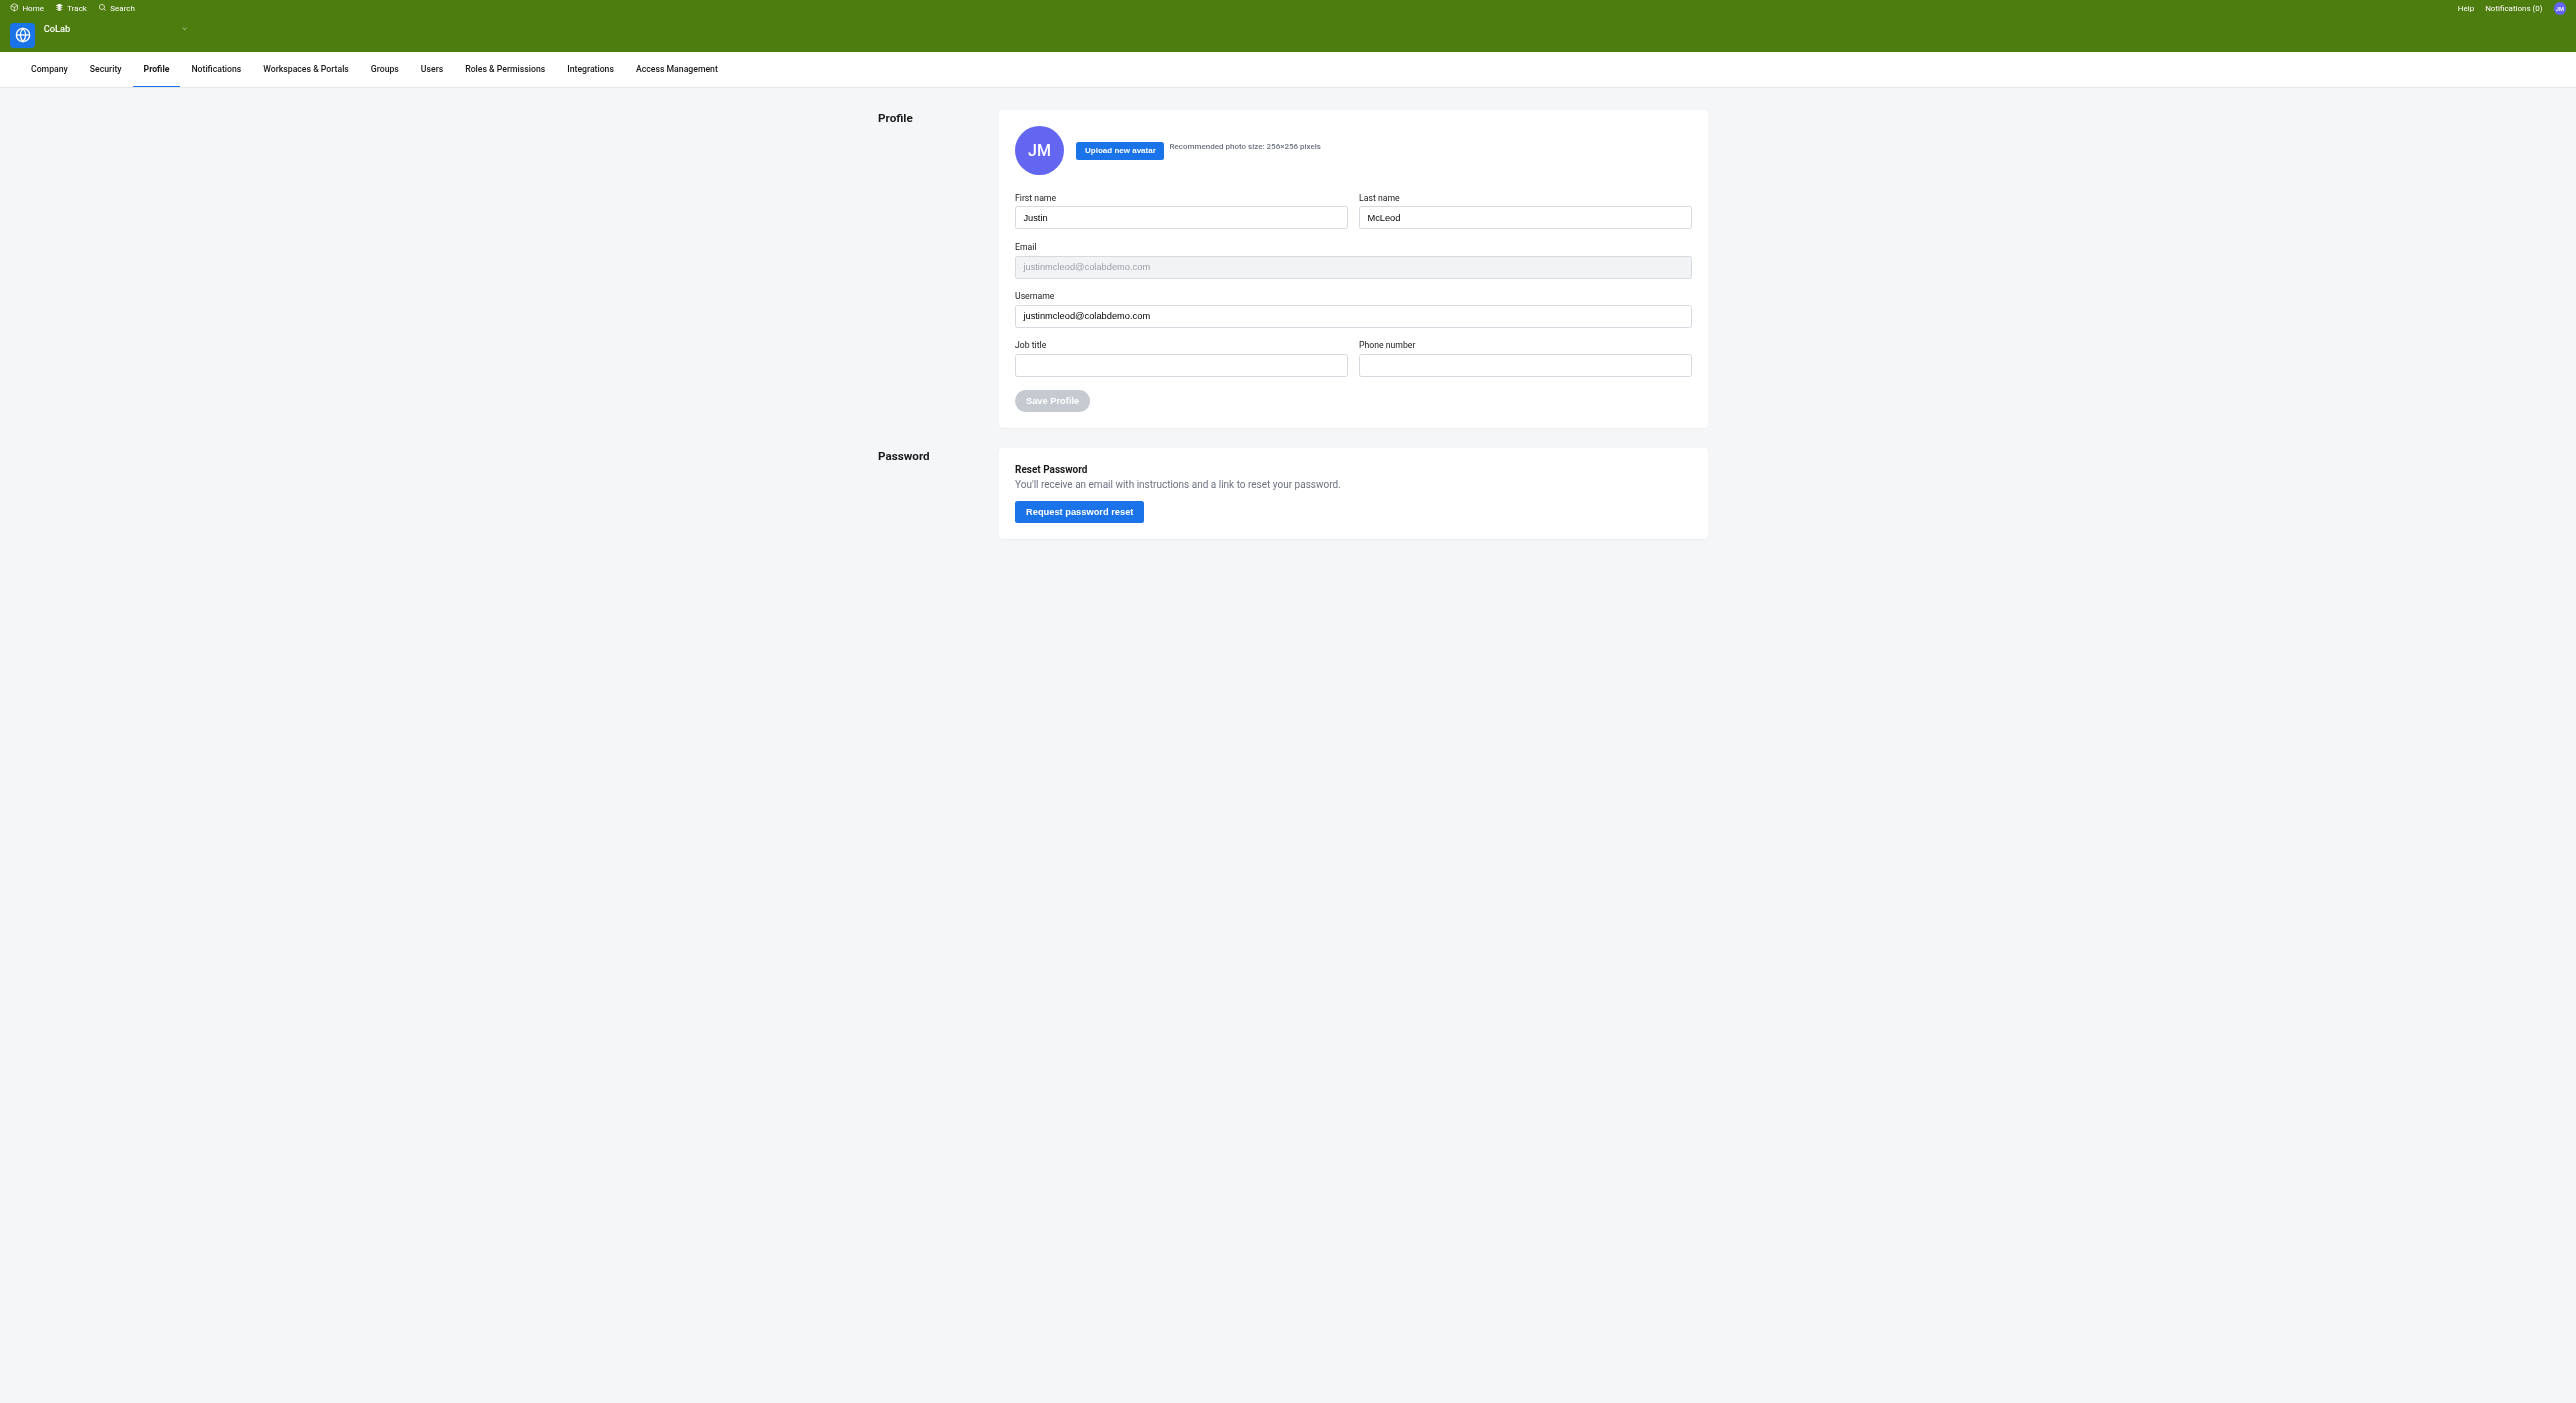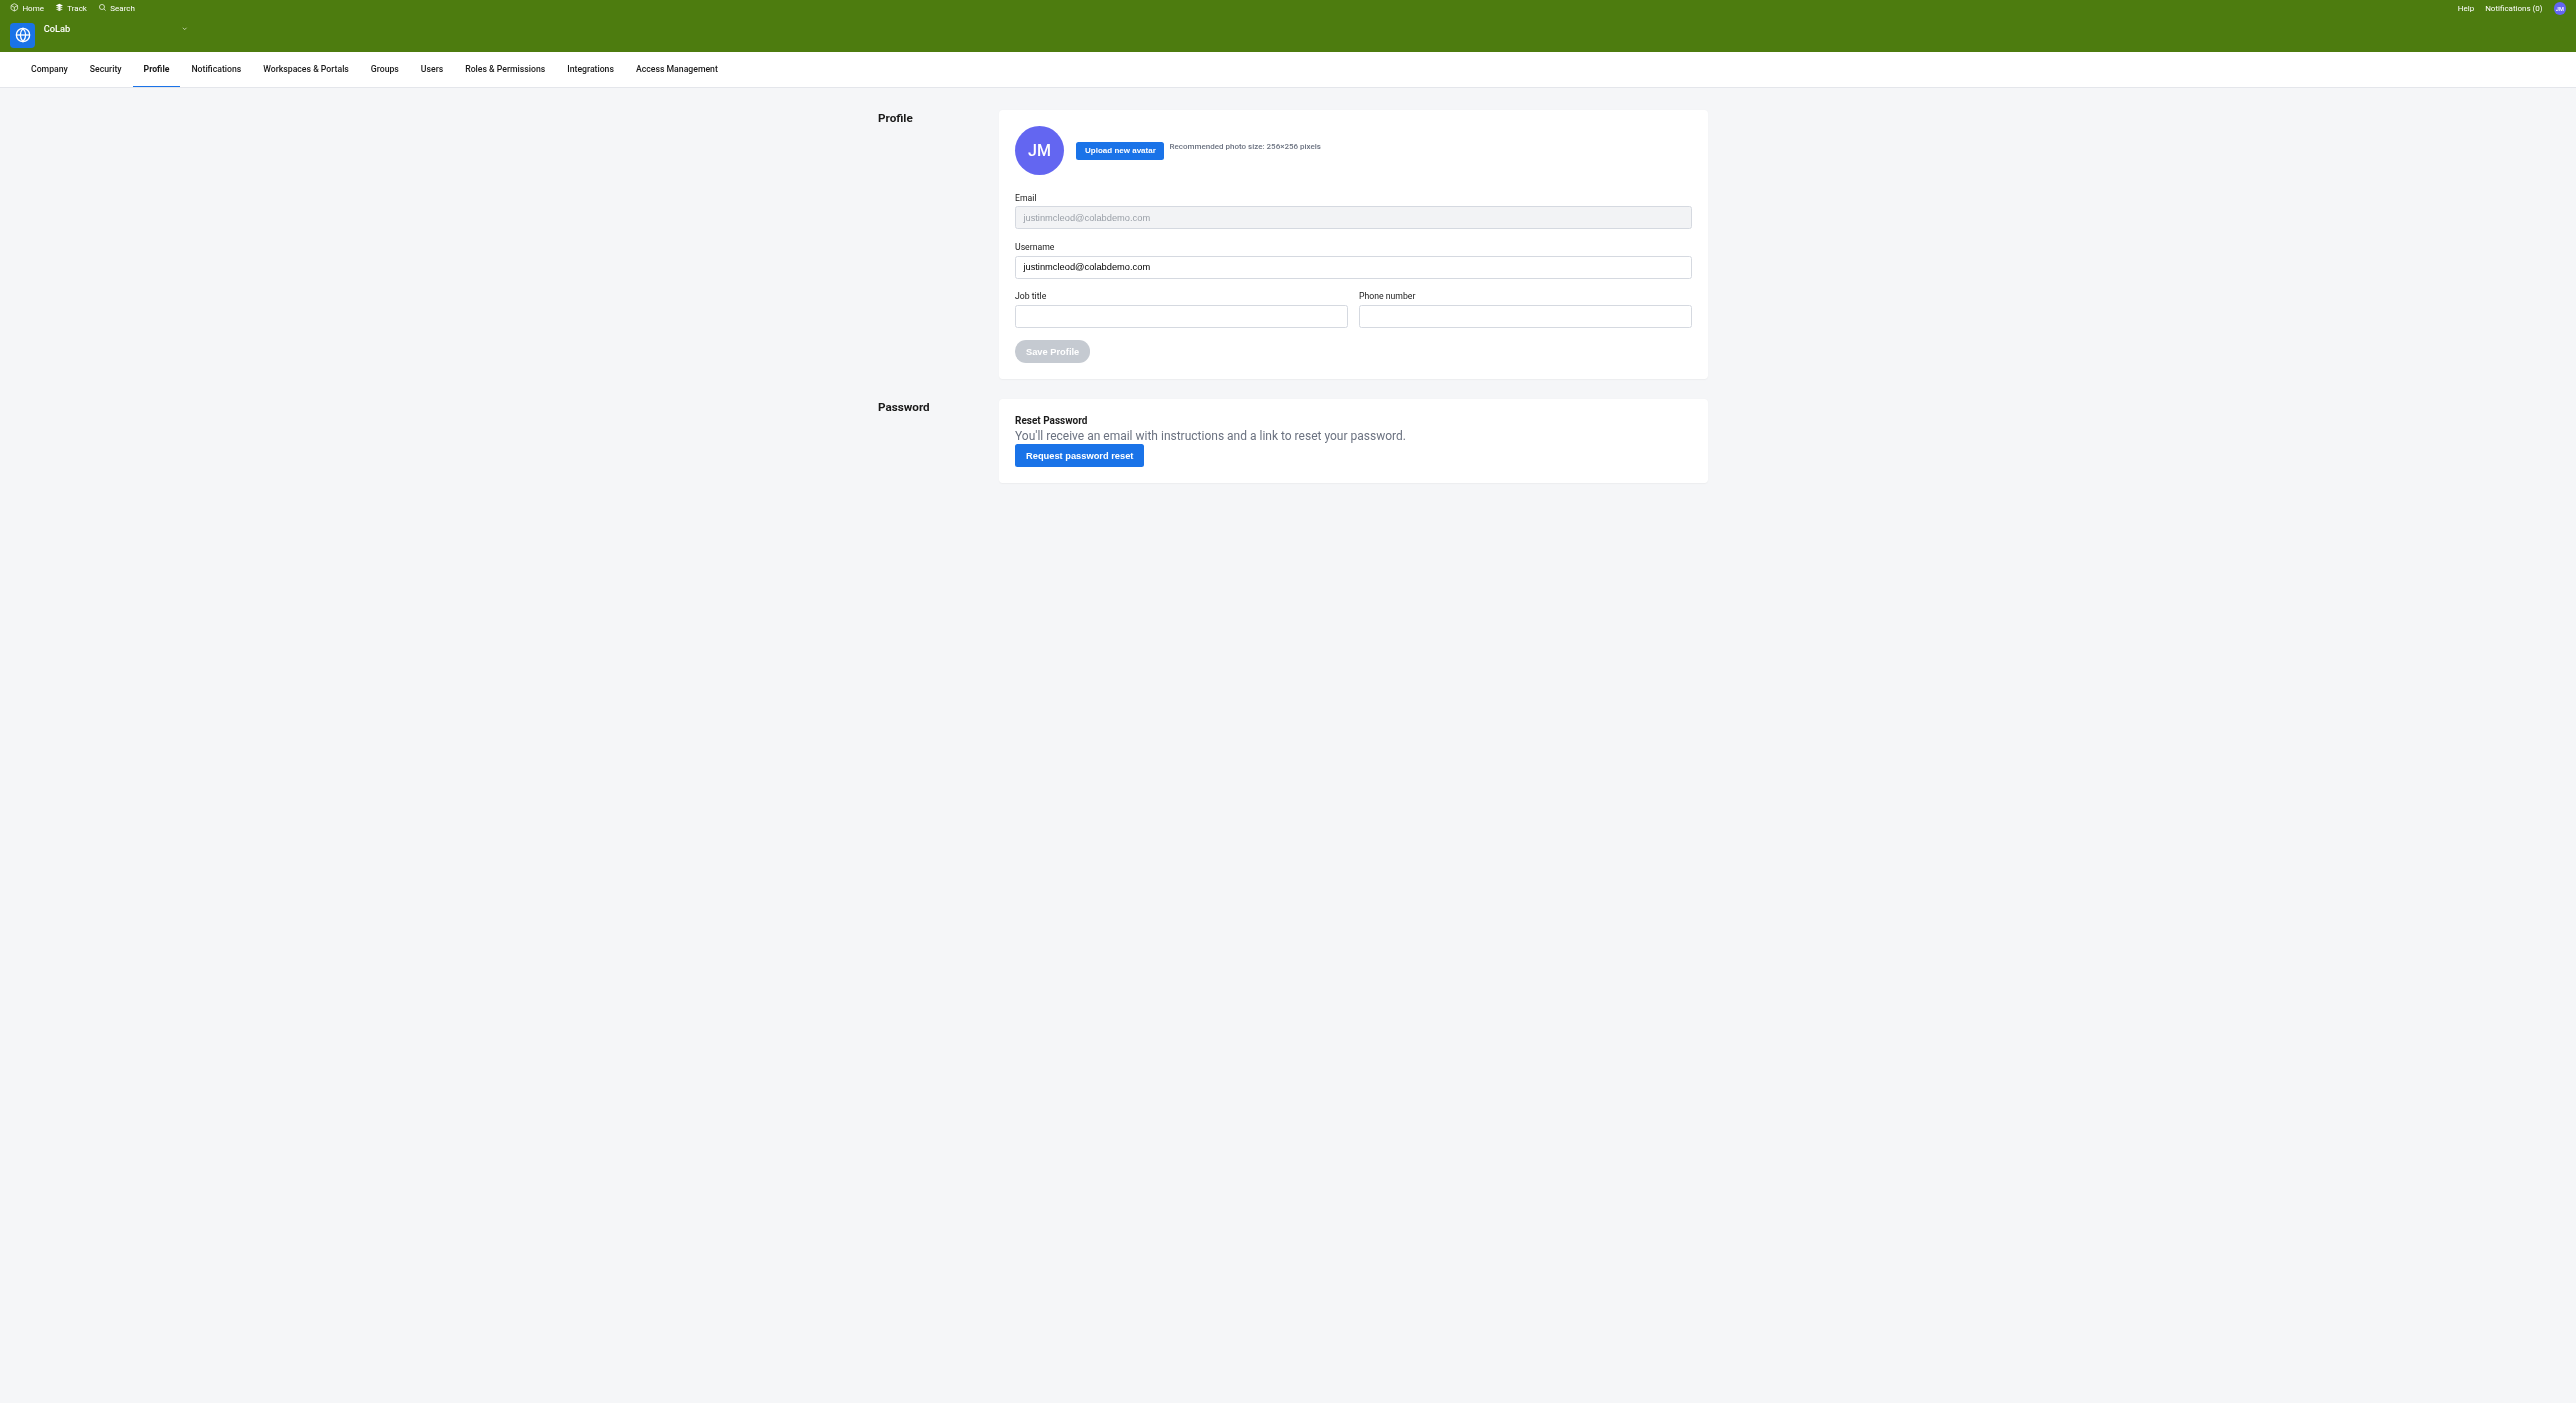--- a/index.html
+++ b/index.html
@@ -180,21 +180,21 @@
       padding: 5.6px 7.4px;
       font-size: 9.3px;
       width: 100%;
       background: #fff;
     }
     .form-input[disabled] {
       background: #f2f3f5;
       color: #9aa0a8;
     }
     .card h3 { font-size: 10px; font-weight: 700; margin-bottom: 3.7px; }
-    .card-subtext { color: #6b7280; font-size: 12px; margin-bottom: 1px; }
+    .card-subtext { color: #6b7280; font-size: 10px; margin-bottom: 11px; }
   </style>
 </head>
 <body>
 
 <div class="topbar">
   <div class="topbar-left">
     <div class="topbar-item">
       <span>
         <svg viewBox="0 0 24 24" fill="none" stroke="white" stroke-width="2">
             <path d="M21 16V8a2 2 0 0 0-1-1.73l-7-4a2 2 0 0 0-2 0l-7 4A2 2 0 0 0 3 8v8a2 2 0 0 0 1 1.73l7 4a2 2 0 0 0 2 0l7-4A2 2 0 0 0 21 16z"></path>
@@ -277,20 +277,30 @@
       <div class="avatar-row">
         <div class="avatar-large">
           <span>JM</span>
         </div>
         <div class="avatar-actions">
           <button class="btn-primary">Upload new avatar</button>
           <span class="hint">Recommended photo size: 256×256 pixels</span>
         </div>
       </div>
 
+      <div class="form-row">
+        <div class="form-group">
+          <label class="form-label">First name</label>
+          <input class="form-input" value="Justin" style="">
+        </div>
+        <div class="form-group">
+          <label class="form-label">Last name</label>
+          <input class="form-input" value="McLeod" style="">
+        </div>
+      </div>
 
       <div class="form-row single">
         <div class="form-group">
           <label class="form-label">Email</label>
           <input class="form-input" disabled="" value="justinmcleod@colabdemo.com" style="">
         </div>
       </div>
 
       <div class="form-row single">
         <div class="form-group">

